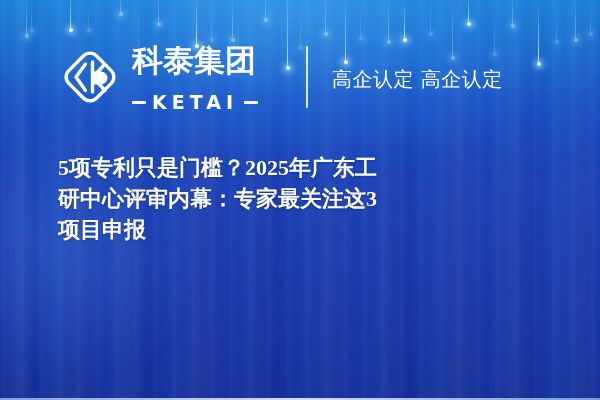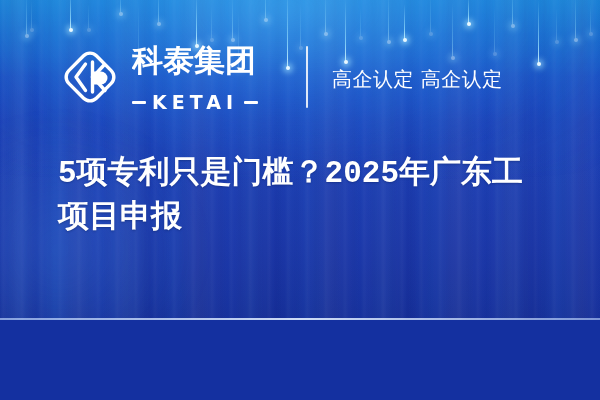--- a/index.html
+++ b/index.html
@@ -2,21 +2,21 @@
 <html><head>
 <meta charset="utf-8">
 <style>
   html,body{margin:0;padding:0;}
   body{
     width:600px;height:400px;overflow:hidden;
     font-family:"Liberation Sans","DejaVu Sans",sans-serif;
     background:#1430a0;
   }
   .banner{
-    position:relative;width:600px;height:320px;overflow:hidden;
+    position:relative;width:600px;height:400px;overflow:hidden;
     background:
       linear-gradient(180deg,
         rgba(26,132,214,0.95) 0%,
         rgba(24,110,206,0.85) 11%,
         rgba(22,80,195,0.55) 24%,
         rgba(20,58,176,0.25) 38%,
         rgba(18,48,160,0.05) 50%,
         rgba(15,40,140,0.0) 62%),
       linear-gradient(180deg,
         #1f6fd0 0%,
@@ -108,23 +108,23 @@
   .ketai{color:#fff;font-size:19px;font-weight:bold;letter-spacing:5px;
     font-family:"DejaVu Sans",sans-serif;line-height:1;}
   .divider{width:2px;height:62px;background:rgba(255,255,255,0.85);margin-left:24px;margin-right:24px;border-radius:1px;}
   .tagline{display:flex;flex-direction:column;justify-content:center;}
   .tag-main{color:#ffffff;font-size:30px;line-height:1.08;letter-spacing:1px;
     font-family:"DejaVu Sans","Liberation Sans",sans-serif;}
   .tag-sub{color:#ffffff;font-size:20px;line-height:1.25;margin-top:4px;letter-spacing:.5px;
     font-family:"DejaVu Sans","Liberation Sans",sans-serif;}
   
   .headline{position:absolute;left:58px;right:40px;top:152px;
-    color:#ffffff;font-size:31px;font-weight:bold;line-height:1.42;
+    color:#ffffff;font-size:22px;font-weight:bold;line-height:1.42;
     letter-spacing:0px;
-    font-family:Liberation Mono, monospace;
+    font-family:Liberation Serif, serif;
     text-shadow:0 1px 2px rgba(5,25,80,0.35);}
   .headline div{white-space:nowrap;}
 </style>
 </head>
 <body>
 
 <div class="banner">
 
   <div class="bands"></div>
   <div class="bands2"></div>
@@ -252,17 +252,18 @@
     <div class="divider"></div>
 
     <div class="tagline">
       <span class="tag-sub">高企认定 高企认定</span>
     </div>
 
   </div>
 
   <div class="headline">
     <div>5项专利只是门槛？2025年广东工</div>
+    <div>研中心评审内幕：专家最关注这3</div>
     <div>项目申报</div>
   </div>
 
   <div class="bottom-edge"></div>
 </div>
 
 </body></html>

